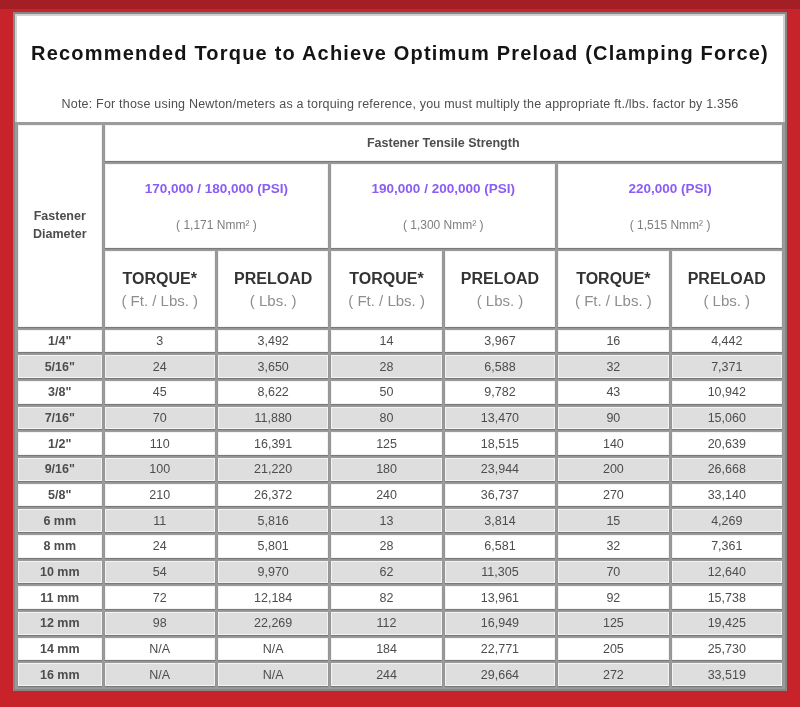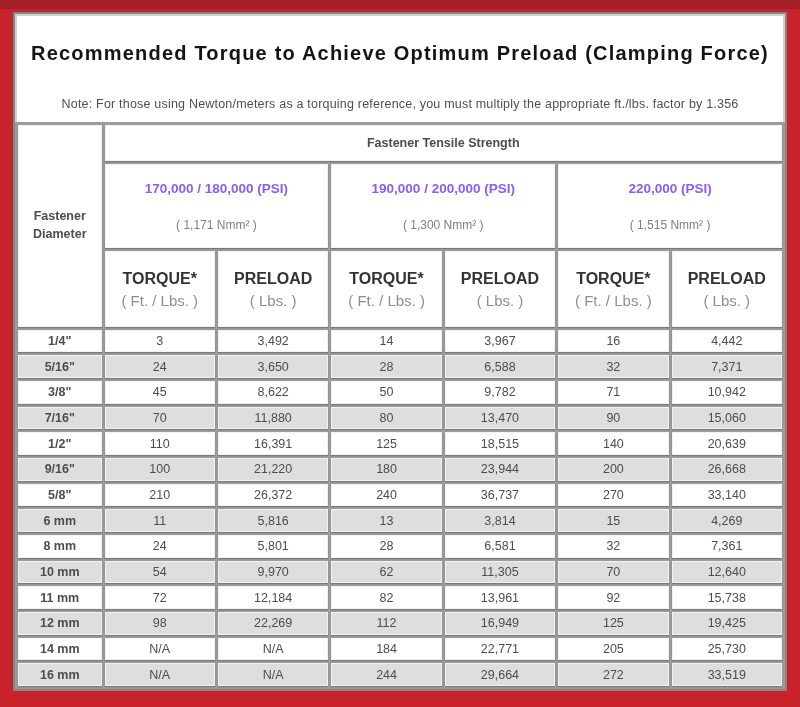--- a/index.html
+++ b/index.html
@@ -221,21 +221,21 @@
               <td>6,588</td>
               <td>32</td>
               <td>7,371</td>
             </tr>
             <tr>
               <td class="diam">3/8"</td>
               <td>45</td>
               <td>8,622</td>
               <td>50</td>
               <td>9,782</td>
-              <td>71</td>
+              <td>43</td>
               <td>10,942</td>
             </tr>
             <tr class="alt">
               <td class="diam">7/16"</td>
               <td>70</td>
               <td>11,880</td>
               <td>80</td>
               <td>13,470</td>
               <td>90</td>
               <td>15,060</td>

